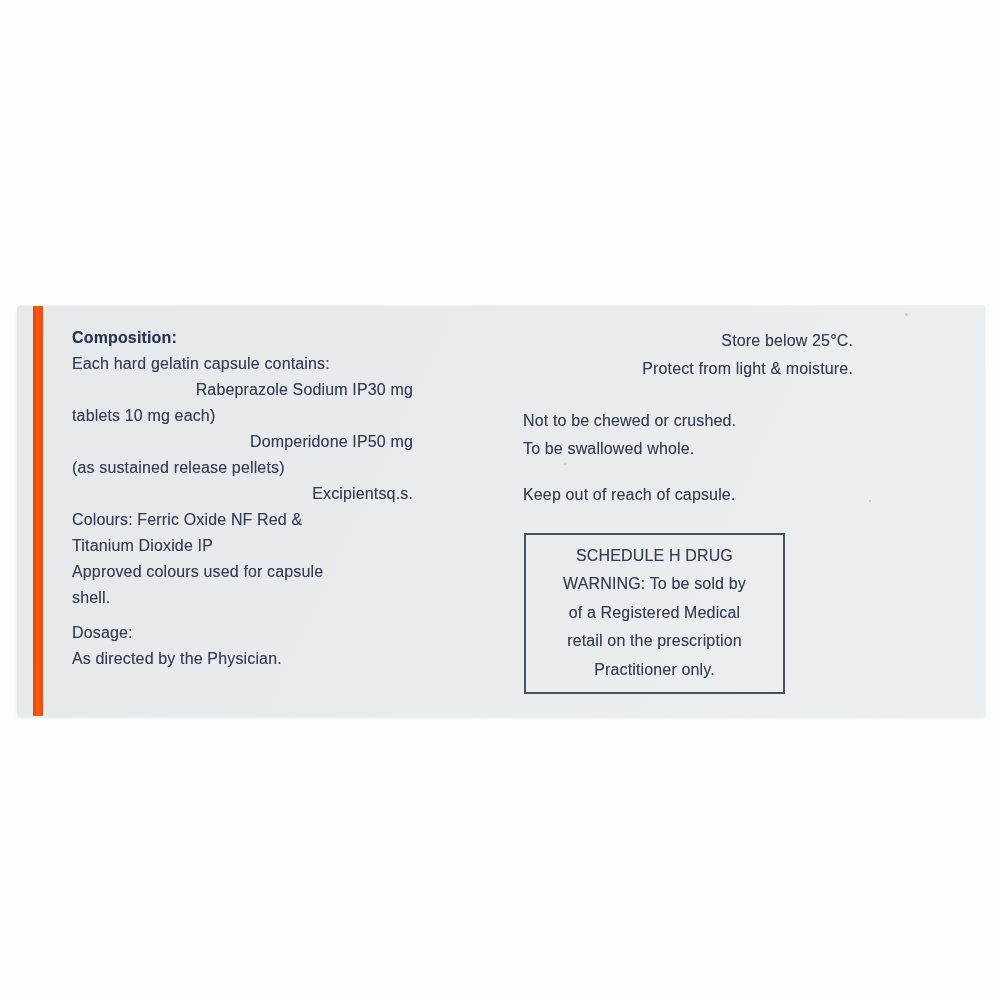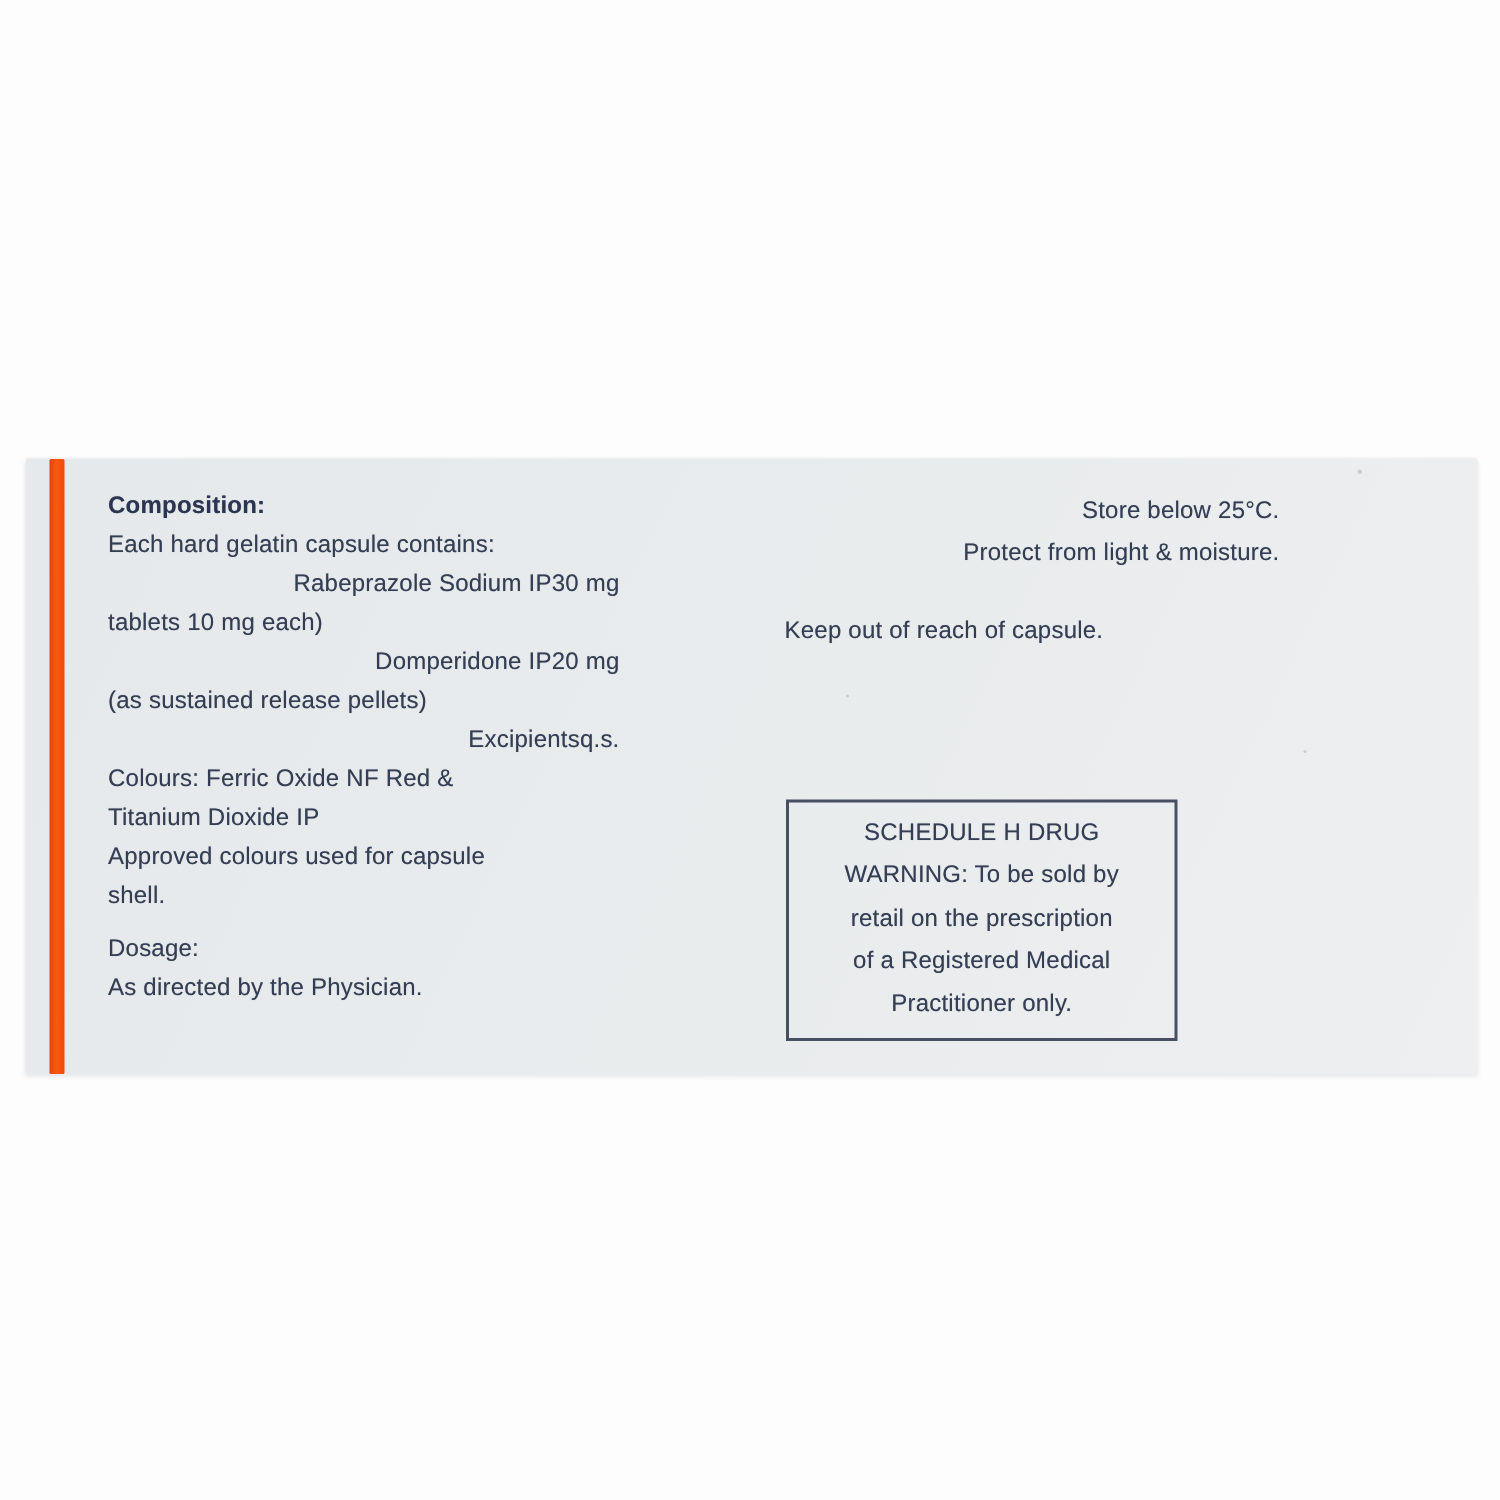--- a/index.html
+++ b/index.html
@@ -104,21 +104,21 @@
       <div class="txt">Each hard gelatin capsule contains:</div>
 
       <div class="amount-row">
         <span class="txt">Rabeprazole Sodium IP</span>
         <span class="txt">30 mg</span>
       </div>
       <div class="txt">tablets 10 mg each)</div>
 
       <div class="amount-row">
         <span class="txt">Domperidone IP</span>
-        <span class="txt">20 mg</span>
+        <span class="txt">50 mg</span>
       </div>
       <div class="txt">(as sustained release pellets)</div>
 
       <div class="amount-row">
         <span class="txt">Excipients</span>
         <span class="txt">q.s.</span>
       </div>
 
       <div class="txt">Colours: Ferric Oxide NF Red &amp;</div>
       <div class="txt">Titanium Dioxide IP</div>
@@ -129,30 +129,34 @@
         <div class="txt">Dosage:</div>
         <div class="txt">As directed by the Physician.</div>
       </div>
     </div>
 
     <div class="col-right">
       <div class="gap-a">
         <div class="txt">Store below 25°C.</div>
         <div class="txt">Protect from light &amp; moisture.</div>
       </div>
+      <div class="gap-b">
+        <div class="txt">Not to be chewed or crushed.</div>
+        <div class="txt">To be swallowed whole.</div>
+      </div>
       <div>
         <div class="txt">Keep out of reach of capsule.</div>
       </div>
     </div>
 
     <div class="schedule-box">
       <div class="txt">SCHEDULE H DRUG</div>
       <div class="txt">WARNING: To be sold by</div>
+      <div class="txt">of a Registered Medical</div>
       <div class="txt">retail on the prescription</div>
-      <div class="txt">of a Registered Medical</div>
       <div class="txt">Practitioner only.</div>
     </div>
 
     <div class="speck" style="left:888px; top:7px; width:3px; height:3px;"></div>
     <div class="speck" style="left:852px; top:194px; width:2px; height:2px;"></div>
     <div class="speck" style="left:547px; top:157px; width:2px; height:2px;"></div>
   </div>
 
 </div>
 

